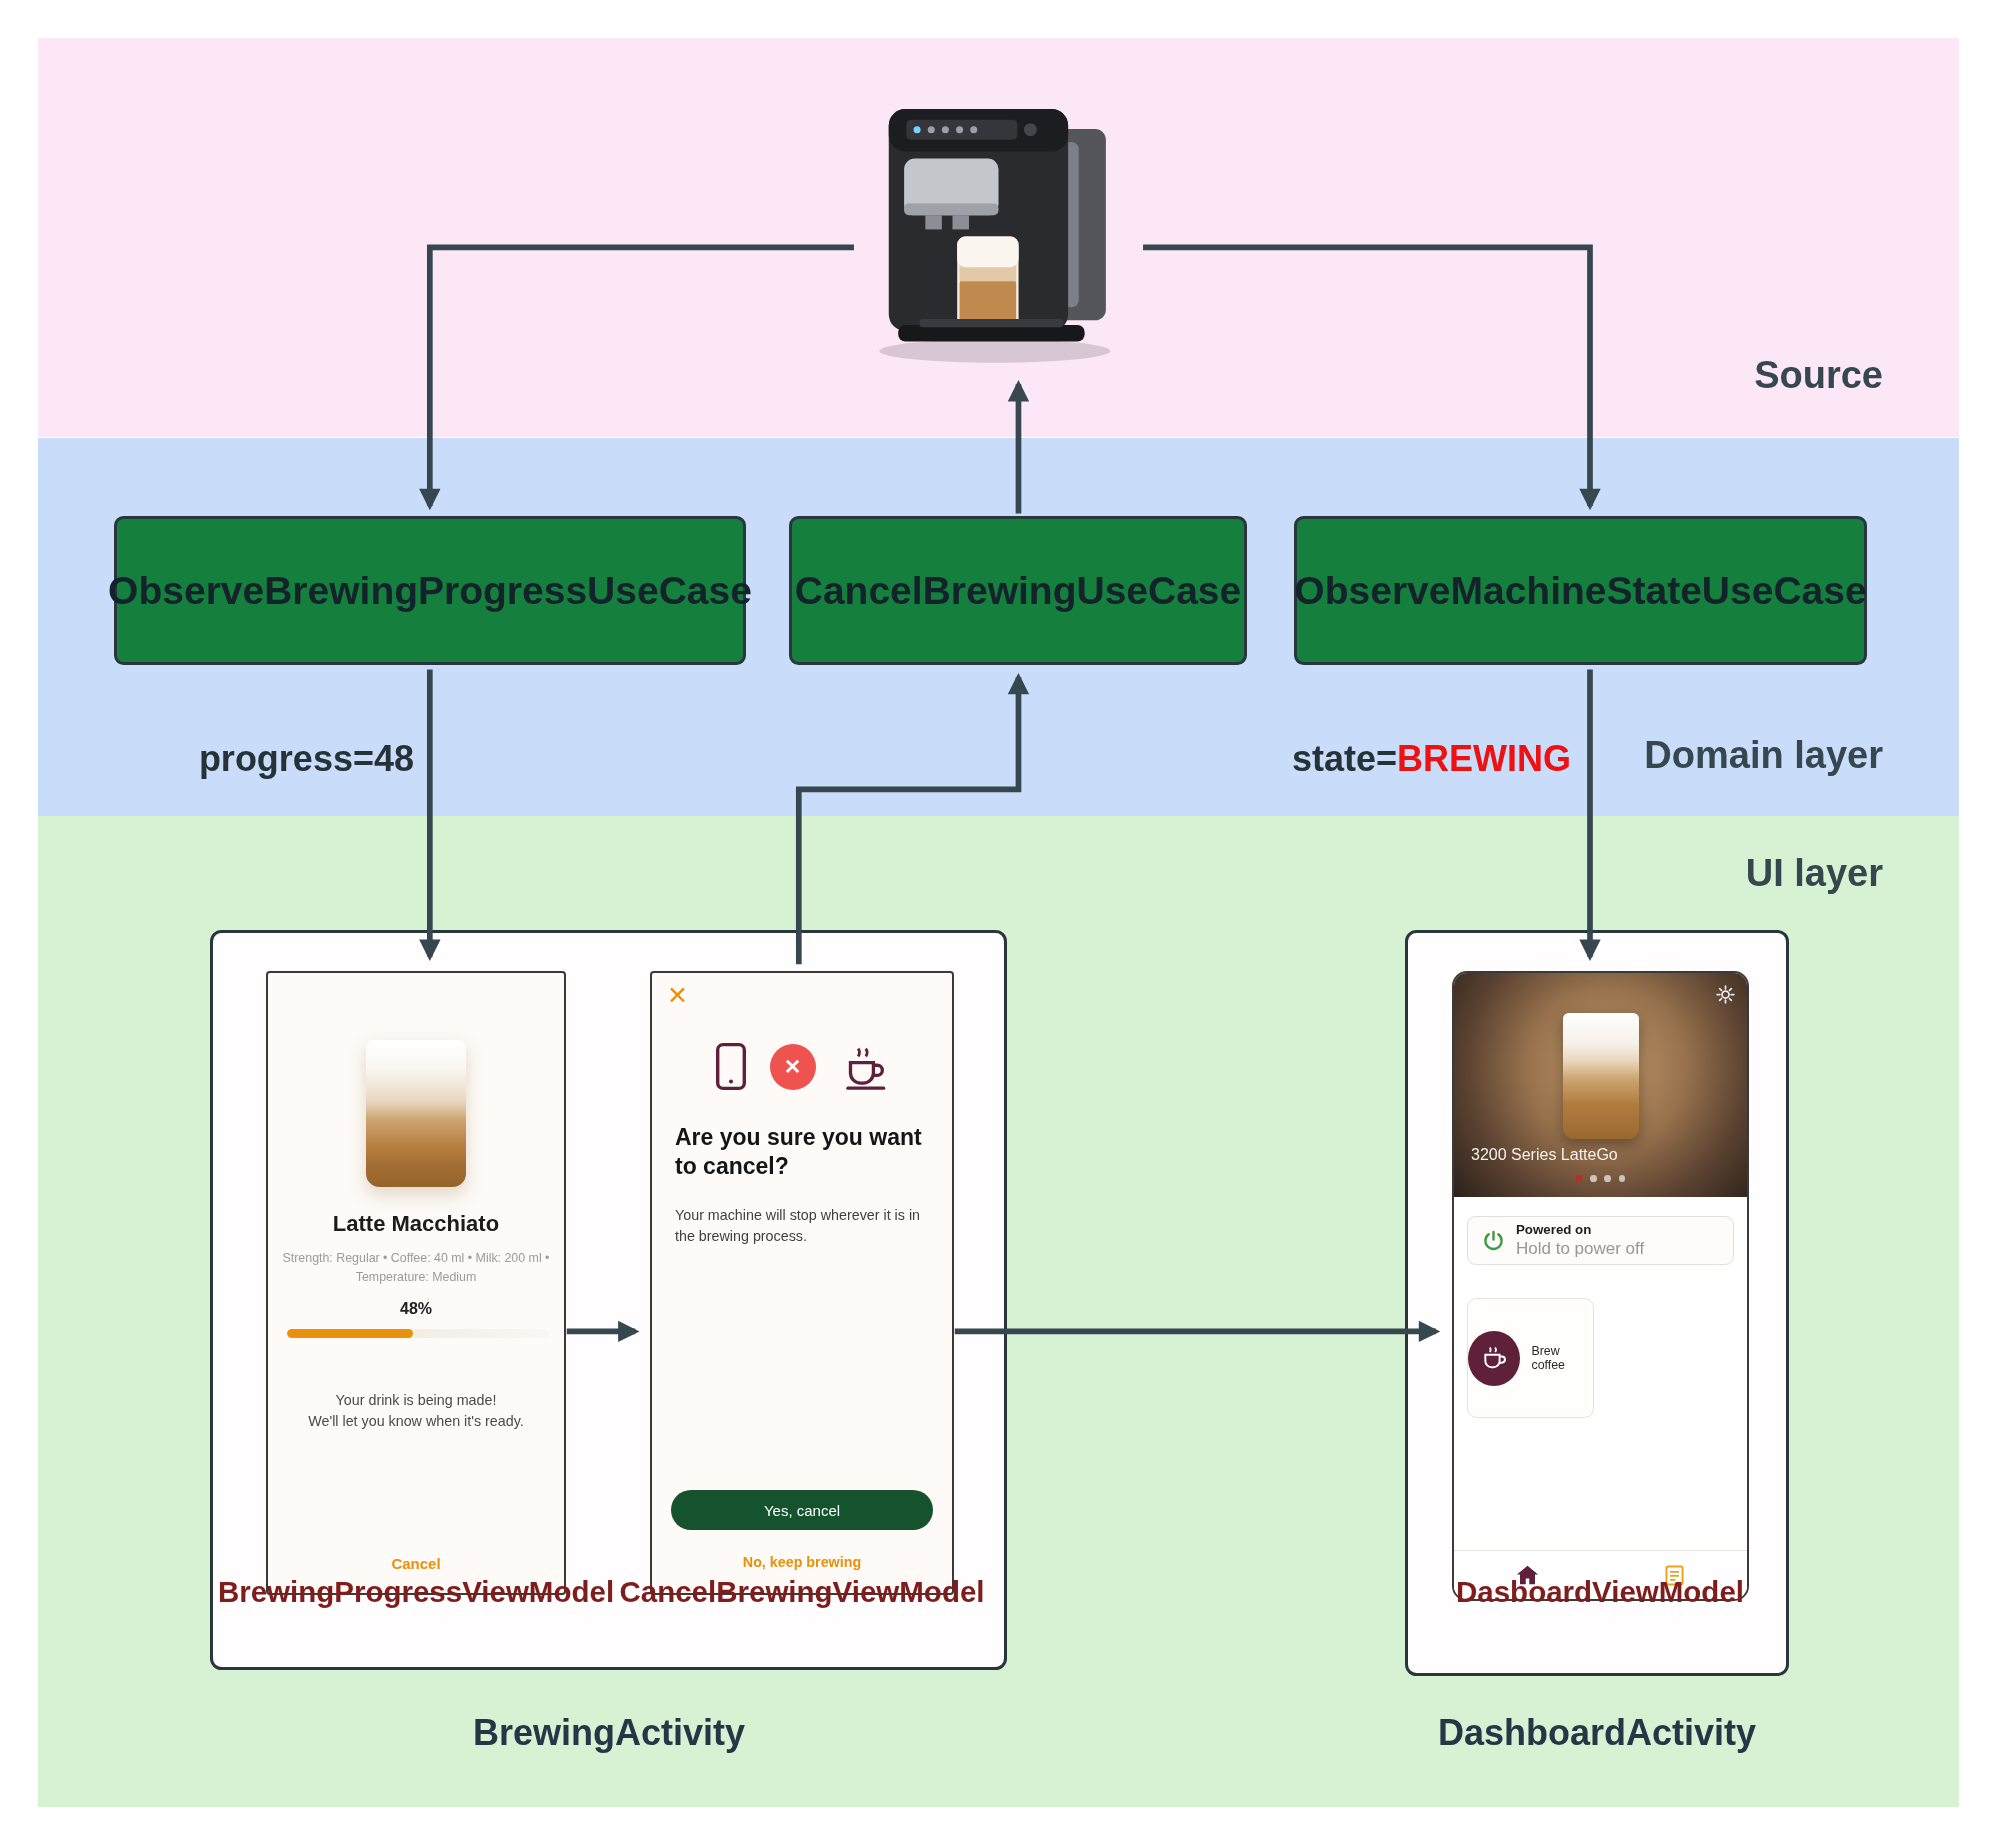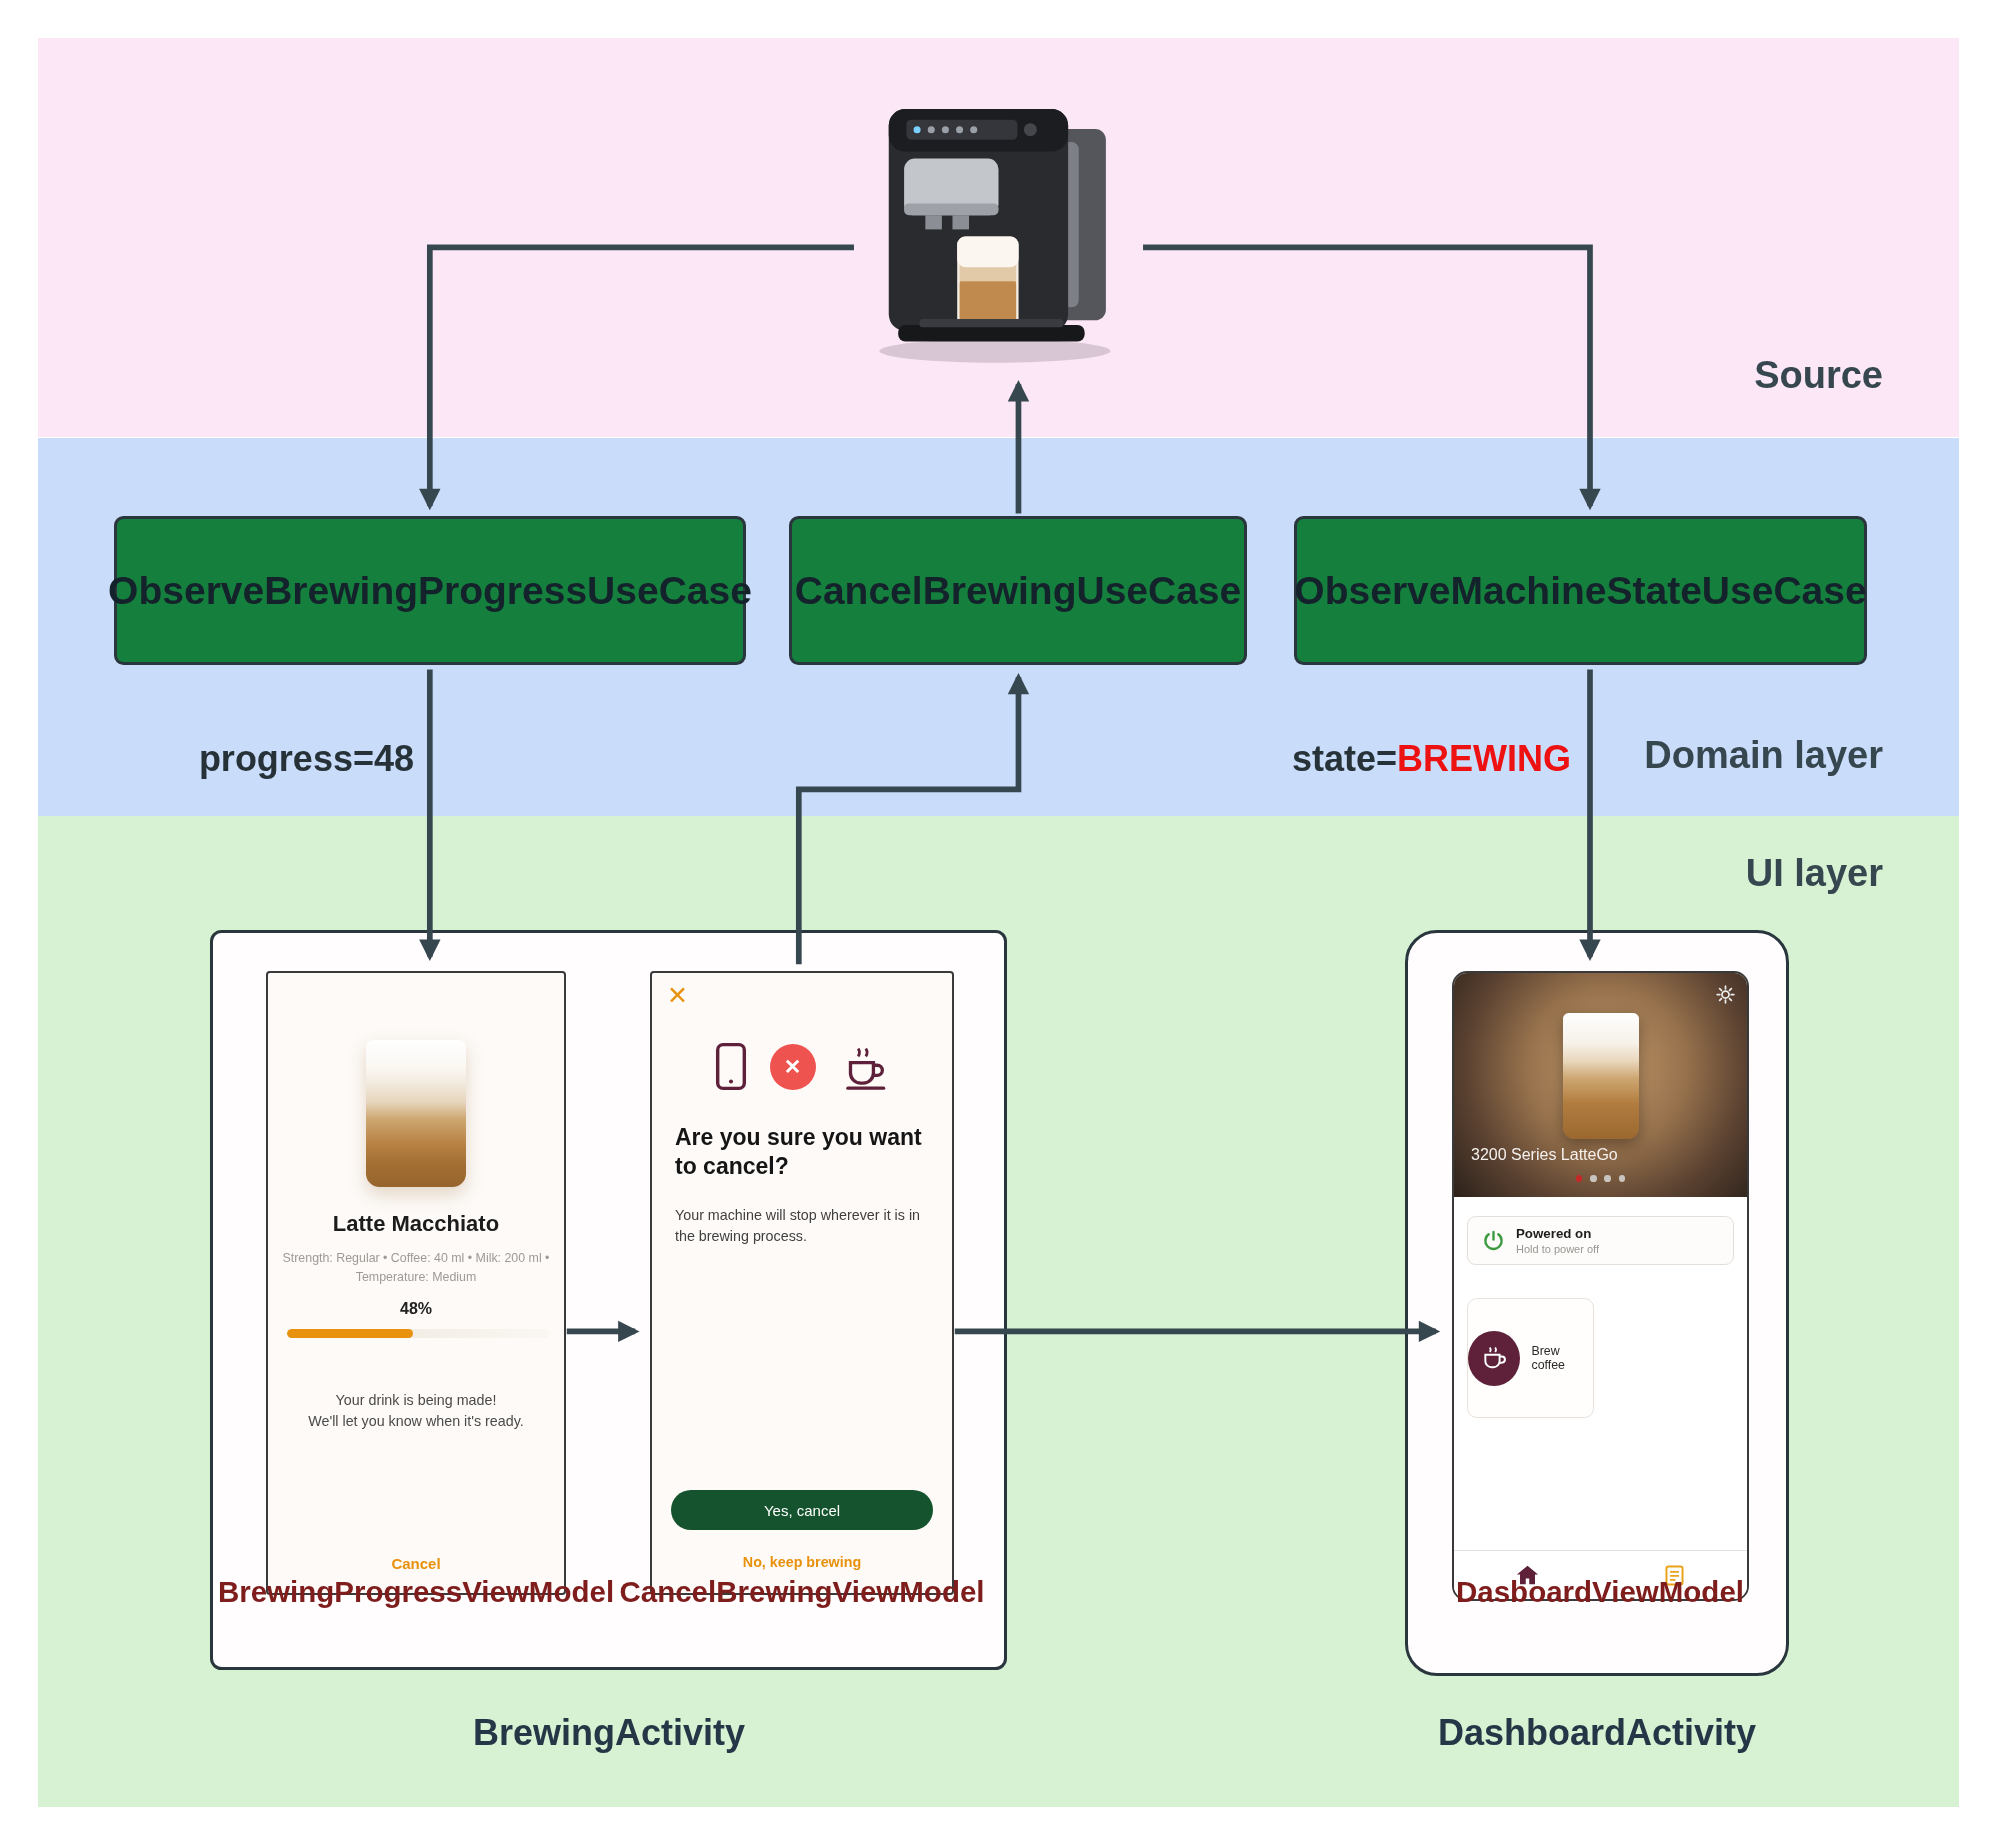--- a/index.html
+++ b/index.html
@@ -32,21 +32,21 @@
   .annotation { position: absolute; top: 738px; width: 285px; text-align: right;
                 font-size: 36px; font-weight: bold; color: #263238; z-index: 3; }
   .ann-progress { left: 129px; }
   .ann-state    { left: 1286px; }
   .red { color: #ee1111; }
 
   
   .activity { position: absolute; top: 930px; background: #fffdfd; border: 3.8px solid #29363d;
               border-radius: 11.4px; z-index: 2; }
   .activity.brewing   { left: 210px;  width: 797px; height: 740px; }
-  .activity.dashboard { left: 1405px; width: 384px; height: 746px; border-radius: 32px; }
+  .activity.dashboard { left: 1405px; width: 384px; height: 746px; }
   .vm-label { position: absolute; top: 642px; transform: translateX(-50%);
               font-size: 29.5px; font-weight: bold; color: #7f1d1d; white-space: nowrap; }
   .activity-label { position: absolute; top: 1712px; transform: translateX(-50%);
                     font-size: 36px; font-weight: bold; color: #253746; z-index: 3; white-space: nowrap; }
 
   
   .phone { position: absolute; top: 38px; background: #fdfaf7; border: 2.9px solid #3a3a3a; }
   .phone.p1 { left: 53px;  width: 300px; height: 624px; border-radius: 3.8px; }
   .phone.p2 { left: 437px; width: 304px; height: 624px; border-radius: 3.8px; }
   .phone.p3 { left: 44px;  width: 297px; height: 630px; border-radius: 15px; background: #ffffff; overflow: hidden; }
@@ -97,21 +97,21 @@
                 background: linear-gradient(to bottom,#ffffff 0%,#f6f1e9 24%,#e9d7bd 38%,#cda671 52%,#b27c3f 72%,#9a682f 100%);
                 box-shadow: 0 5.7px 15px rgba(0,0,0,.35); }
   .hero-title { position: absolute; left: 17px; top: 173px; color: #f4f1ee; font-size: 16px; }
   .dots { position: absolute; top: 202px; width: 100%; display: flex; justify-content: center; gap: 7.6px; }
   .dot { width: 6.7px; height: 6.7px; border-radius: 50%; background: #c9c4bf; cursor: pointer; }
   .dot.active { background: #c62828; }
   .power-card { position: absolute; left: 13.3px; right: 13.3px; top: 243px; height: 49px;
                 background: #fdfcfb; border: 1px solid #e3ded9; border-radius: 8.6px;
                 display: flex; align-items: center; gap: 11.4px; padding: 0 13.3px; cursor: pointer; }
   .power-title { font-size: 13.3px; font-weight: bold; color: #1d1d1d; }
-  .power-sub { font-size: 11px; color: #9a9691; margin-top: 2px; }
+  .power-sub { font-size: 17px; color: #9a9691; margin-top: 2px; }
   .tile-grid { position: absolute; left: 13.3px; right: 13.3px; top: 325px;
                display: grid; grid-template-columns: 1fr 1fr; gap: 13.3px; }
   .tile { height: 120px; background: #fffefd; border: 1px solid #e7e2dc; border-radius: 9.5px;
           display: flex; flex-direction: row; align-items: center; justify-content: center;
           gap: 11.4px; cursor: pointer; }
   .tile-circle { width: 55px; height: 55px; border-radius: 50%; background: #5e2139;
                  display: flex; align-items: center; justify-content: center; }
   .tile-label { font-size: 12.4px; color: #2a2a2a; }
   .bottom-nav { position: absolute; left: 0; right: 0; bottom: 0; height: 49px;
                 border-top: 1px solid #e6e2dd; display: flex; align-items: center;

